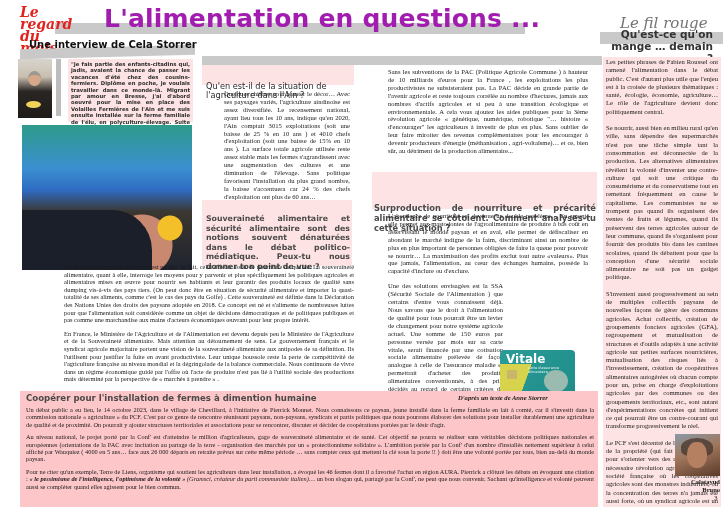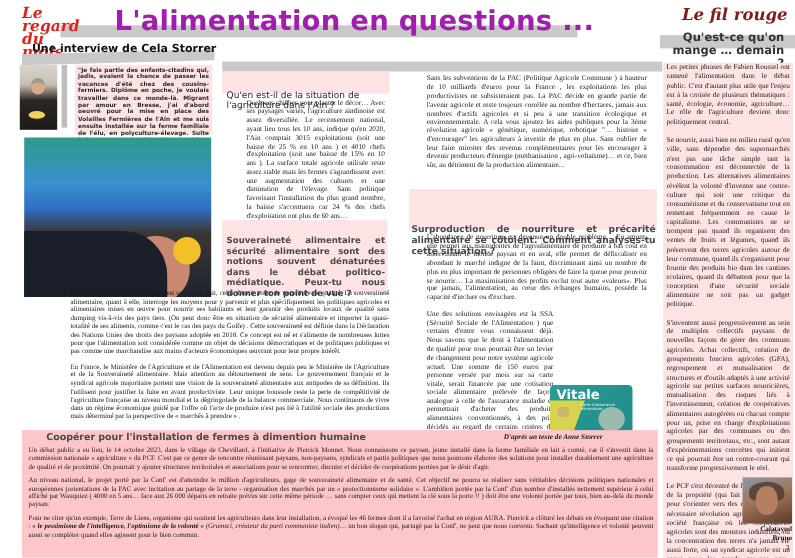--- a/index.html
+++ b/index.html
@@ -11,21 +11,21 @@
   
   .header-bar { left: 55px; top: 23px; width: 470px; height: 11px; background: #c9c9c9; }
   .kicker { left: 20px; top: 6px; width: 60px; line-height: 12px; font-family: "DejaVu Serif", serif; font-style: italic; font-weight: bold; color: #e1231f; font-size: 14px; }
   .kicker span { display: block; }
   .main-title { left: 104px; top: 4px; font-family: "DejaVu Sans", sans-serif; font-weight: bold; font-size: 25px; letter-spacing: 0.2px; color: #a21caf; white-space: nowrap; }
 
   .interview-bar { left: 20px; top: 47px; width: 175px; height: 10px; background: #c9c9c9; transform: skewY(-1.5deg); }
   .interview-title { left: 29px; top: 39px; font-family: "DejaVu Sans", sans-serif; font-weight: bold; font-size: 10px; color: #111; white-space: nowrap; }
 
   
-  .fr-kicker { left: 620px; top: 4px; font-family: "DejaVu Serif", serif; font-style: italic; font-weight: bold; color: #7f1d1d; font-size: 15px; white-space: nowrap; }
+  .fr-kicker { left: 620px; top: 14px; font-family: "DejaVu Serif", serif; font-style: italic; font-weight: normal; color: #737373; font-size: 15px; white-space: nowrap; }
   .fr-bar { left: 600px; top: 32px; width: 123px; height: 12px; background: #c9c9c9; }
   .fr-title { left: 604px; top: 28px; width: 109px; text-align: right; font-family: "DejaVu Sans", sans-serif; font-weight: bold; font-size: 10.5px; line-height: 12px; color: #333; }
   .fr-body { left: 603px; top: 57px; width: 118px; height: 455px; background: #fde3e3; padding: 1px 3px; font-size: 6.6px; line-height: 8.3px; text-align: justify; }
   .fr-body p { margin-bottom: 8px; }
   .fr-portrait { left: 675px; top: 434px; width: 45px; height: 42px; background: linear-gradient(160deg, #8a99a8 0%, #a0765b 45%, #5a3a2a 100%); }
   .fr-portrait .face { position: absolute; left: 12px; top: 8px; width: 20px; height: 26px; border-radius: 45%; background: #b58061; }
   .fr-portrait .hair { position: absolute; left: 6px; top: 4px; width: 32px; height: 18px; border-radius: 50% 50% 30% 30%; background: #4a3a30; opacity: 0.8; }
   .fr-caption { left: 672px; top: 478px; width: 48px; text-align: right; font-size: 6.5px; font-weight: bold; line-height: 8px; }
   .page-num { left: 714px; top: 494px; font-size: 7px; }
 
@@ -64,21 +64,21 @@
   .vitale-card { left: 500px; top: 350px; width: 75px; height: 48px; border-radius: 4px; background: linear-gradient(135deg, #2a9c96 0%, #1f8c8a 100%); padding-left: 28px; }
   .vitale-card .stripe { position: absolute; left: 0; top: 14px; width: 40px; height: 34px; background: linear-gradient(110deg, #d7d34c 0%, #d7d34c 60%, transparent 61%); border-radius: 0 0 0 4px; }
   .vitale-card .chip { position: absolute; left: 7px; top: 20px; width: 10px; height: 9px; background: #c9b66a; border-radius: 1px; }
   .vitale-card .name { position: absolute; left: 6px; top: 2px; font-family: "DejaVu Sans", sans-serif; font-weight: bold; color: #ffffff; font-size: 12px; }
   .vitale-card .sub { position: absolute; left: 28px; top: 16px; font-family: "DejaVu Sans", sans-serif; color: #e8f4f1; font-size: 3.5px; }
   .vitale-card .art { position: absolute; left: 44px; top: 20px; width: 24px; height: 22px; border-radius: 50%; background: #b9c6b8; opacity: 0.8; }
 
   
   .coop-box { left: 20px; top: 391px; width: 578px; height: 116px; background: #fdc7c9; }
   .signature { left: 458px; top: 394px; font-size: 6.6px; font-style: italic; font-weight: bold; white-space: nowrap; }
-  .coop-title { left: 26px; top: 393px; font-family: "DejaVu Sans", sans-serif; font-weight: bold; font-size: 8.6px; color: #4a4a4a; white-space: nowrap; margin-left: 16px; }
+  .coop-title { left: 26px; top: 393px; font-family: "DejaVu Sans", sans-serif; font-weight: bold; font-size: 8.6px; color: #4a4a4a; white-space: nowrap; }
   .coop-body { left: 26px; top: 406px; width: 568px; font-size: 6.3px; line-height: 7.4px; text-align: justify; }
   .coop-body p { margin-bottom: 5px; }
   .coop-body em { font-style: italic; }
   .coop-body b { font-weight: bold; font-style: italic; }
 </style>
 </head>
 <body>
 
 <div class="abs header-bar"></div>
 <div class="abs kicker">

